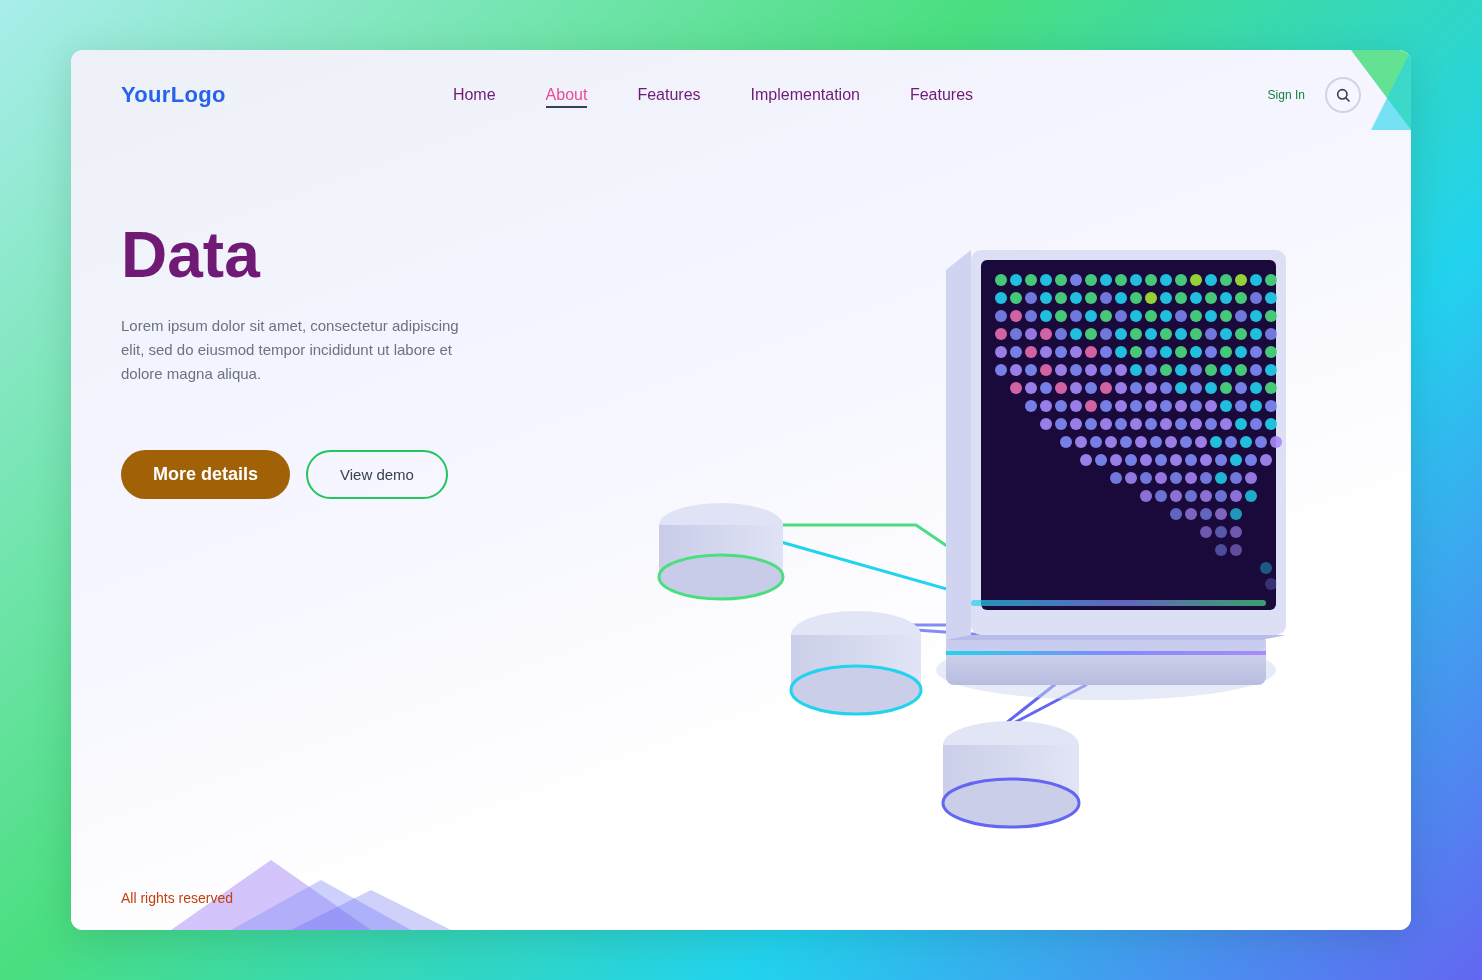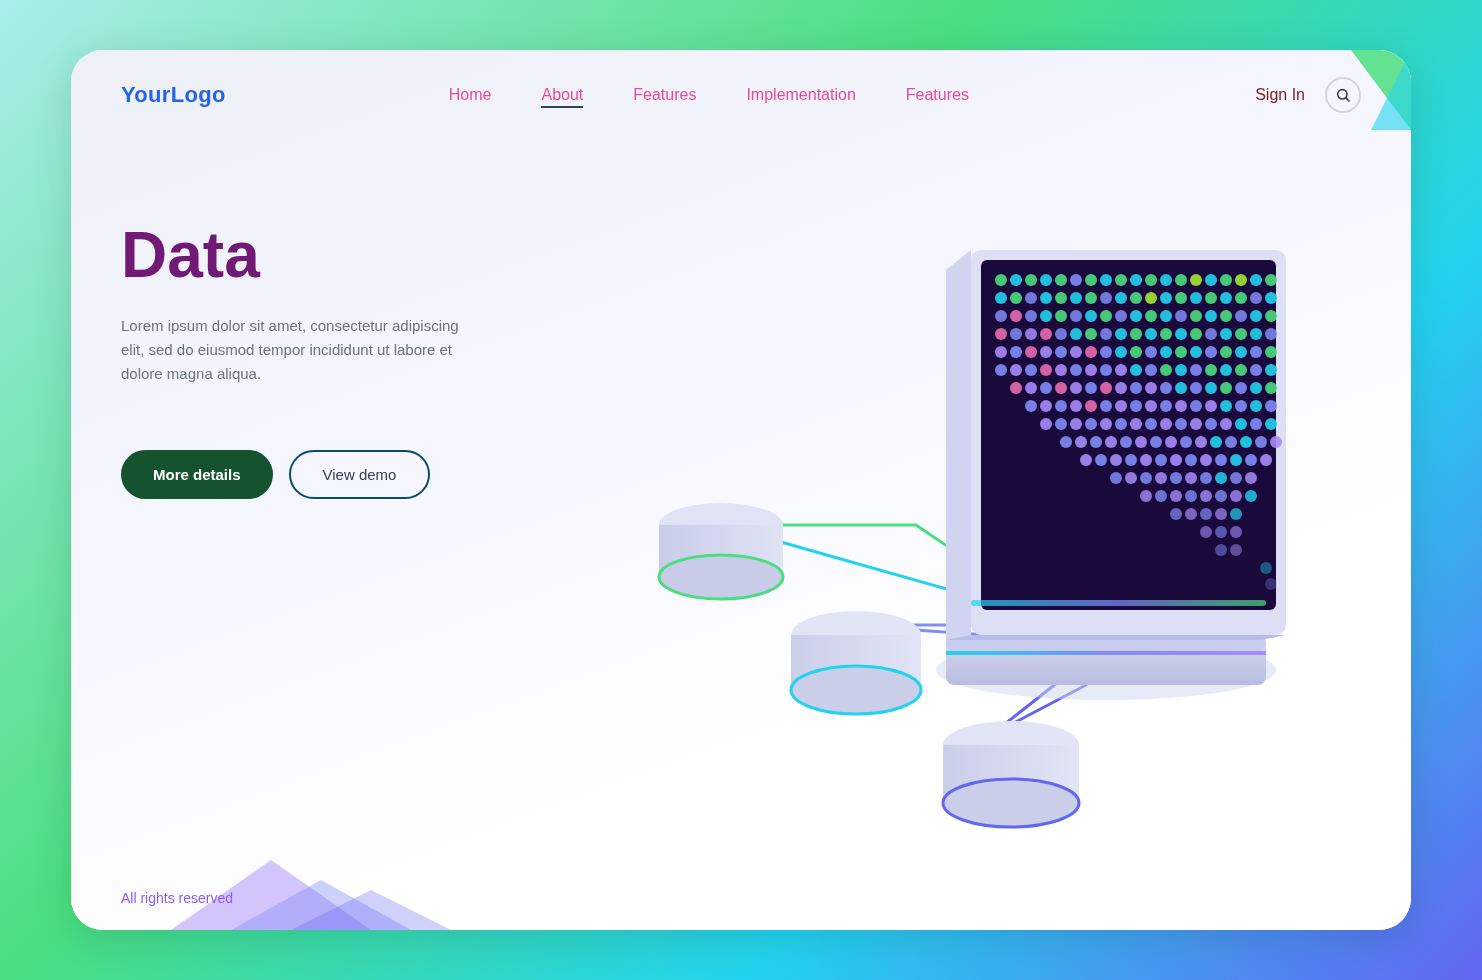--- a/index.html
+++ b/index.html
@@ -11,21 +11,21 @@
       display: flex;
       align-items: center;
       justify-content: center;
       font-family: 'Segoe UI', Arial, sans-serif;
     }
 
     .card {
       width: 1340px;
       height: 880px;
       background: #ffffff;
-      border-radius: 32px;
+      border-radius: 12px;
       position: relative;
       overflow: hidden;
       box-shadow: 0 8px 40px rgba(0,0,0,0.12);
     }
 
     
     .card::before {
       content: '';
       position: absolute;
       inset: 0;
@@ -87,21 +87,21 @@
     .nav-links {
       display: flex;
       gap: 50px;
       margin-left: auto;
       margin-right: auto;
       padding-left: 80px;
     }
 
     .nav-link {
       font-size: 16px;
-      color: #ec4899;
+      color: #701a75;
       text-decoration: none;
       cursor: pointer;
       position: relative;
     }
 
     .nav-link.active {
       color: #ec4899;
       font-weight: 500;
     }
 
@@ -116,22 +116,22 @@
     }
 
     .nav-right {
       display: flex;
       align-items: center;
       gap: 20px;
       margin-left: auto;
     }
 
     .sign-in {
-      font-size: 16px;
-      color: #7f1d1d;
+      font-size: 12px;
+      color: #15803d;
       cursor: pointer;
     }
 
     .search-icon-btn {
       width: 36px;
       height: 36px;
       border: 2px solid #d1d5db;
       border-radius: 50%;
       display: flex;
       align-items: center;
@@ -170,34 +170,34 @@
       max-width: 360px;
       margin-bottom: 64px;
     }
 
     .hero-buttons {
       display: flex;
       gap: 16px;
     }
 
     .btn-primary {
-      background: #14532d;
+      background: #a16207;
       color: #fff;
       border: none;
       border-radius: 30px;
       padding: 14px 32px;
-      font-size: 15px;
+      font-size: 18px;
       font-weight: 600;
       cursor: pointer;
     }
 
     .btn-outline {
       background: transparent;
       color: #374151;
-      border: 2px solid #0c4a6e;
+      border: 2px solid #22c55e;
       border-radius: 30px;
       padding: 14px 32px;
       font-size: 15px;
       font-weight: 500;
       cursor: pointer;
     }
 
     
     .hero-illustration {
       flex: 1;
@@ -205,21 +205,21 @@
       height: 700px;
     }
 
     
     .footer {
       position: absolute;
       bottom: 24px;
       left: 50px;
       z-index: 10;
       font-size: 14px;
-      color: #8b5cf6;
+      color: #c2410c;
     }
 
     
     .illustration-svg {
       position: absolute;
       top: 0;
       left: 0;
       width: 100%;
       height: 100%;
     }

